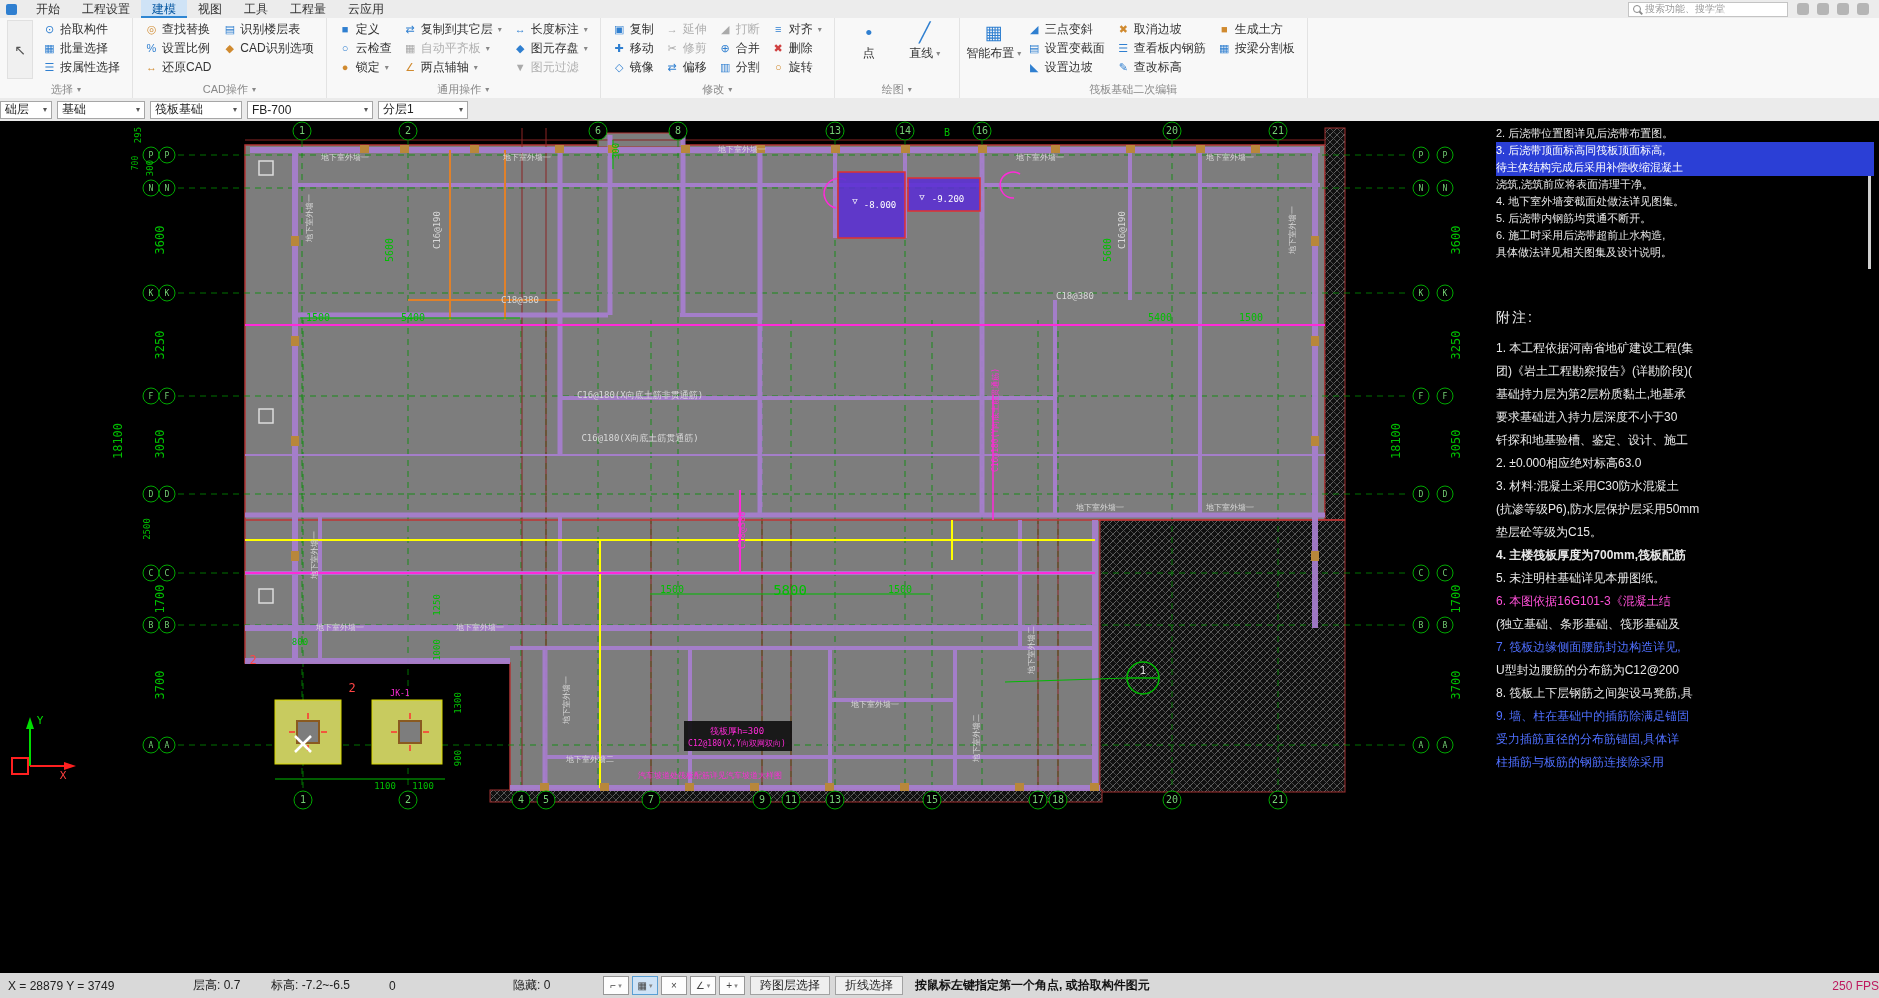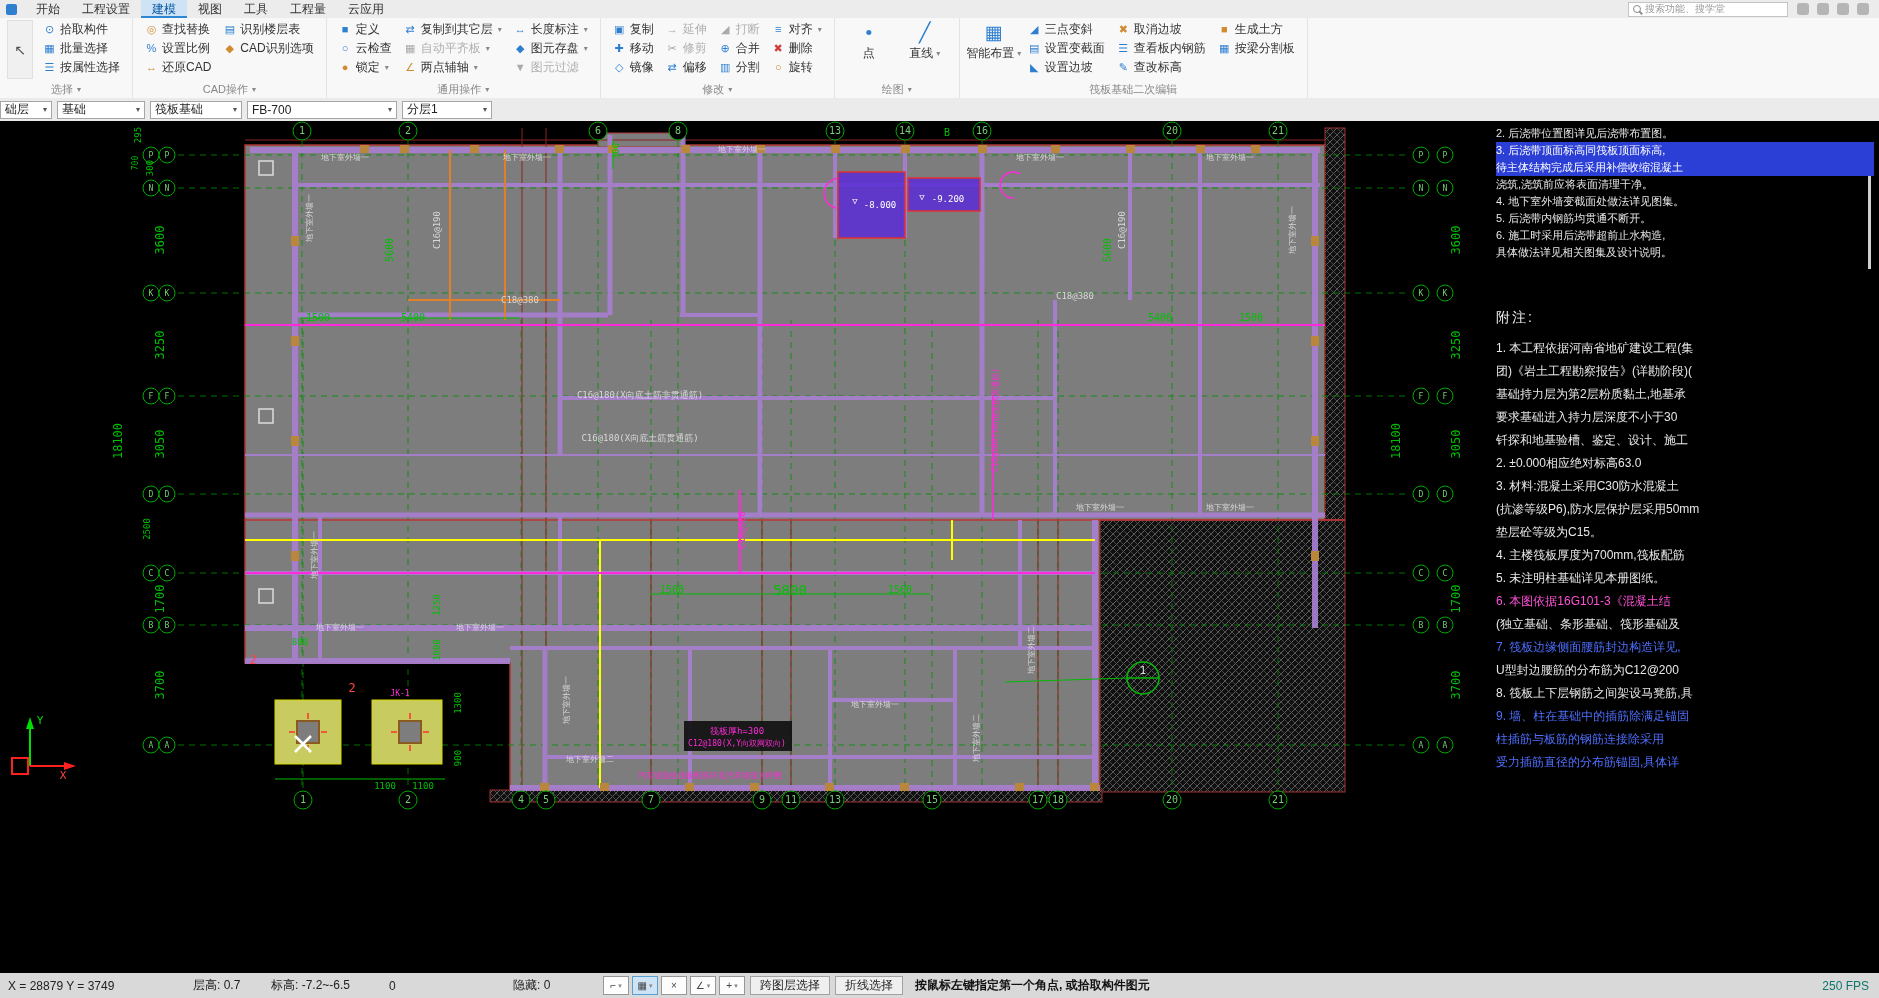--- a/index.html
+++ b/index.html
@@ -60,21 +60,21 @@
   #sb-floor{width:78px;flex:none;}
   #sb-elev{width:118px;flex:none;}
   #sb-misc{width:92px;flex:none;}
   #sb-hidden{width:82px;flex:none;padding-left:32px;}
   #sb-modes{display:flex;gap:3px;margin-left:8px;}
   .mbtn{min-width:20px;height:17px;background:#fdfdfd;border:1px solid #979797;display:flex;align-items:center;justify-content:center;font-size:10px;color:#444;padding:0 2px;gap:1px;}
   .mbtn.on{background:#cfe3f6;border-color:#5a9fd4;}
   .mbtn .arrow{font-size:7px;}
   .tglbtn{height:17px;padding:0 9px;border:1px solid #a2a2a2;background:#efefef;display:flex;align-items:center;margin-left:5px;white-space:nowrap;}
   #sb-hint{margin-left:12px;font-weight:bold;color:#111;white-space:nowrap;}
-  #sb-fps{margin-left:auto;padding-right:10px;color:#0f766e;}
+  #sb-fps{margin-left:auto;color:#be185d;}
 </style>
 </head>
 <body>
 
 <div id="menubar">
   <span id="applogo"></span>
   <div id="tabs">
       <div class="tab">开始</div>
       <div class="tab">工程设置</div>
       <div class="tab active">建模</div>
@@ -359,21 +359,21 @@
       <span class="arrow">▾</span>
     </div>
     <div class="dd" style="width: 88px;">
       <span>基础</span>
       <span class="arrow">▾</span>
     </div>
     <div class="dd" style="width: 92px;">
       <span>筏板基础</span>
       <span class="arrow">▾</span>
     </div>
-    <div class="dd" style="width: 150px; gap: 36px;">
+    <div class="dd" style="width: 126px; gap: 36px;">
       <span>FB-700</span>
       <span class="arrow">▾</span>
     </div>
     <div class="dd" style="width: 90px;">
       <span>分层1</span>
       <span class="arrow">▾</span>
     </div>
   </div>
 
 <div id="canvas">
@@ -709,30 +709,30 @@
     <div id="notes-lines">
         <div class="nline" style="color: rgb(232, 232, 232);">1. 本工程依据河南省地矿建设工程(集</div>
         <div class="nline" style="color: rgb(232, 232, 232);">团)《岩土工程勘察报告》(详勘阶段)(</div>
         <div class="nline" style="color: rgb(232, 232, 232);">基础持力层为第2层粉质黏土,地基承</div>
         <div class="nline" style="color: rgb(232, 232, 232);">要求基础进入持力层深度不小于30</div>
         <div class="nline" style="color: rgb(232, 232, 232);">钎探和地基验槽、鉴定、设计、施工</div>
         <div class="nline" style="color: rgb(232, 232, 232);">2. ±0.000相应绝对标高63.0</div>
         <div class="nline" style="color: rgb(232, 232, 232);">3. 材料:混凝土采用C30防水混凝土</div>
         <div class="nline" style="color: rgb(232, 232, 232);">(抗渗等级P6),防水层保护层采用50mm</div>
         <div class="nline" style="color: rgb(232, 232, 232);">垫层砼等级为C15。</div>
-        <div class="nline" style="color: rgb(232, 232, 232);">4. 主楼筏板厚度为700mm,筏板配筋</div>
+        <div class="nline" style="color: rgb(232, 232, 232); font-weight: bold;">4. 主楼筏板厚度为700mm,筏板配筋</div>
         <div class="nline" style="color: rgb(232, 232, 232);">5. 未注明柱基础详见本册图纸。</div>
         <div class="nline" style="color: rgb(255, 80, 216);">6. 本图依据16G101-3《混凝土结</div>
         <div class="nline" style="color: rgb(232, 232, 232);">(独立基础、条形基础、筏形基础及</div>
         <div class="nline" style="color: rgb(79, 111, 255);">7. 筏板边缘侧面腰筋封边构造详见,</div>
         <div class="nline" style="color: rgb(232, 232, 232);">U型封边腰筋的分布筋为C12@200</div>
         <div class="nline" style="color: rgb(232, 232, 232);">8. 筏板上下层钢筋之间架设马凳筋,具</div>
         <div class="nline" style="color: rgb(79, 111, 255);">9. 墙、柱在基础中的插筋除满足锚固</div>
+        <div class="nline" style="color: rgb(79, 111, 255);">受力插筋直径的分布筋锚固,具体详</div>
         <div class="nline" style="color: rgb(79, 111, 255);">柱插筋与板筋的钢筋连接除采用</div>
-        <div class="nline" style="color: rgb(79, 111, 255);">受力插筋直径的分布筋锚固,具体详</div>
       </div>
   </div>
 <div class="clab rot" style="left: 138px; top: 14px; color: rgb(0, 192, 0); font-size: 9px;">295</div>
     <div class="clab rot" style="left: 136px; top: 42px; color: rgb(0, 192, 0); font-size: 8px;">700</div>
     <div class="clab rot" style="left: 150px; top: 47px; color: rgb(0, 192, 0); font-size: 9px;">300</div>
     <div class="clab rot" style="left: 160px; top: 119px; color: rgb(0, 192, 0); font-size: 12px;">3600</div>
     <div class="clab rot" style="left: 160px; top: 224px; color: rgb(0, 192, 0); font-size: 12px;">3250</div>
     <div class="clab rot" style="left: 160px; top: 323px; color: rgb(0, 192, 0); font-size: 12px;">3050</div>
     <div class="clab rot" style="left: 147px; top: 408px; color: rgb(0, 192, 0); font-size: 9px;">2500</div>
     <div class="clab rot" style="left: 160px; top: 478px; color: rgb(0, 192, 0); font-size: 12px;">1700</div>

